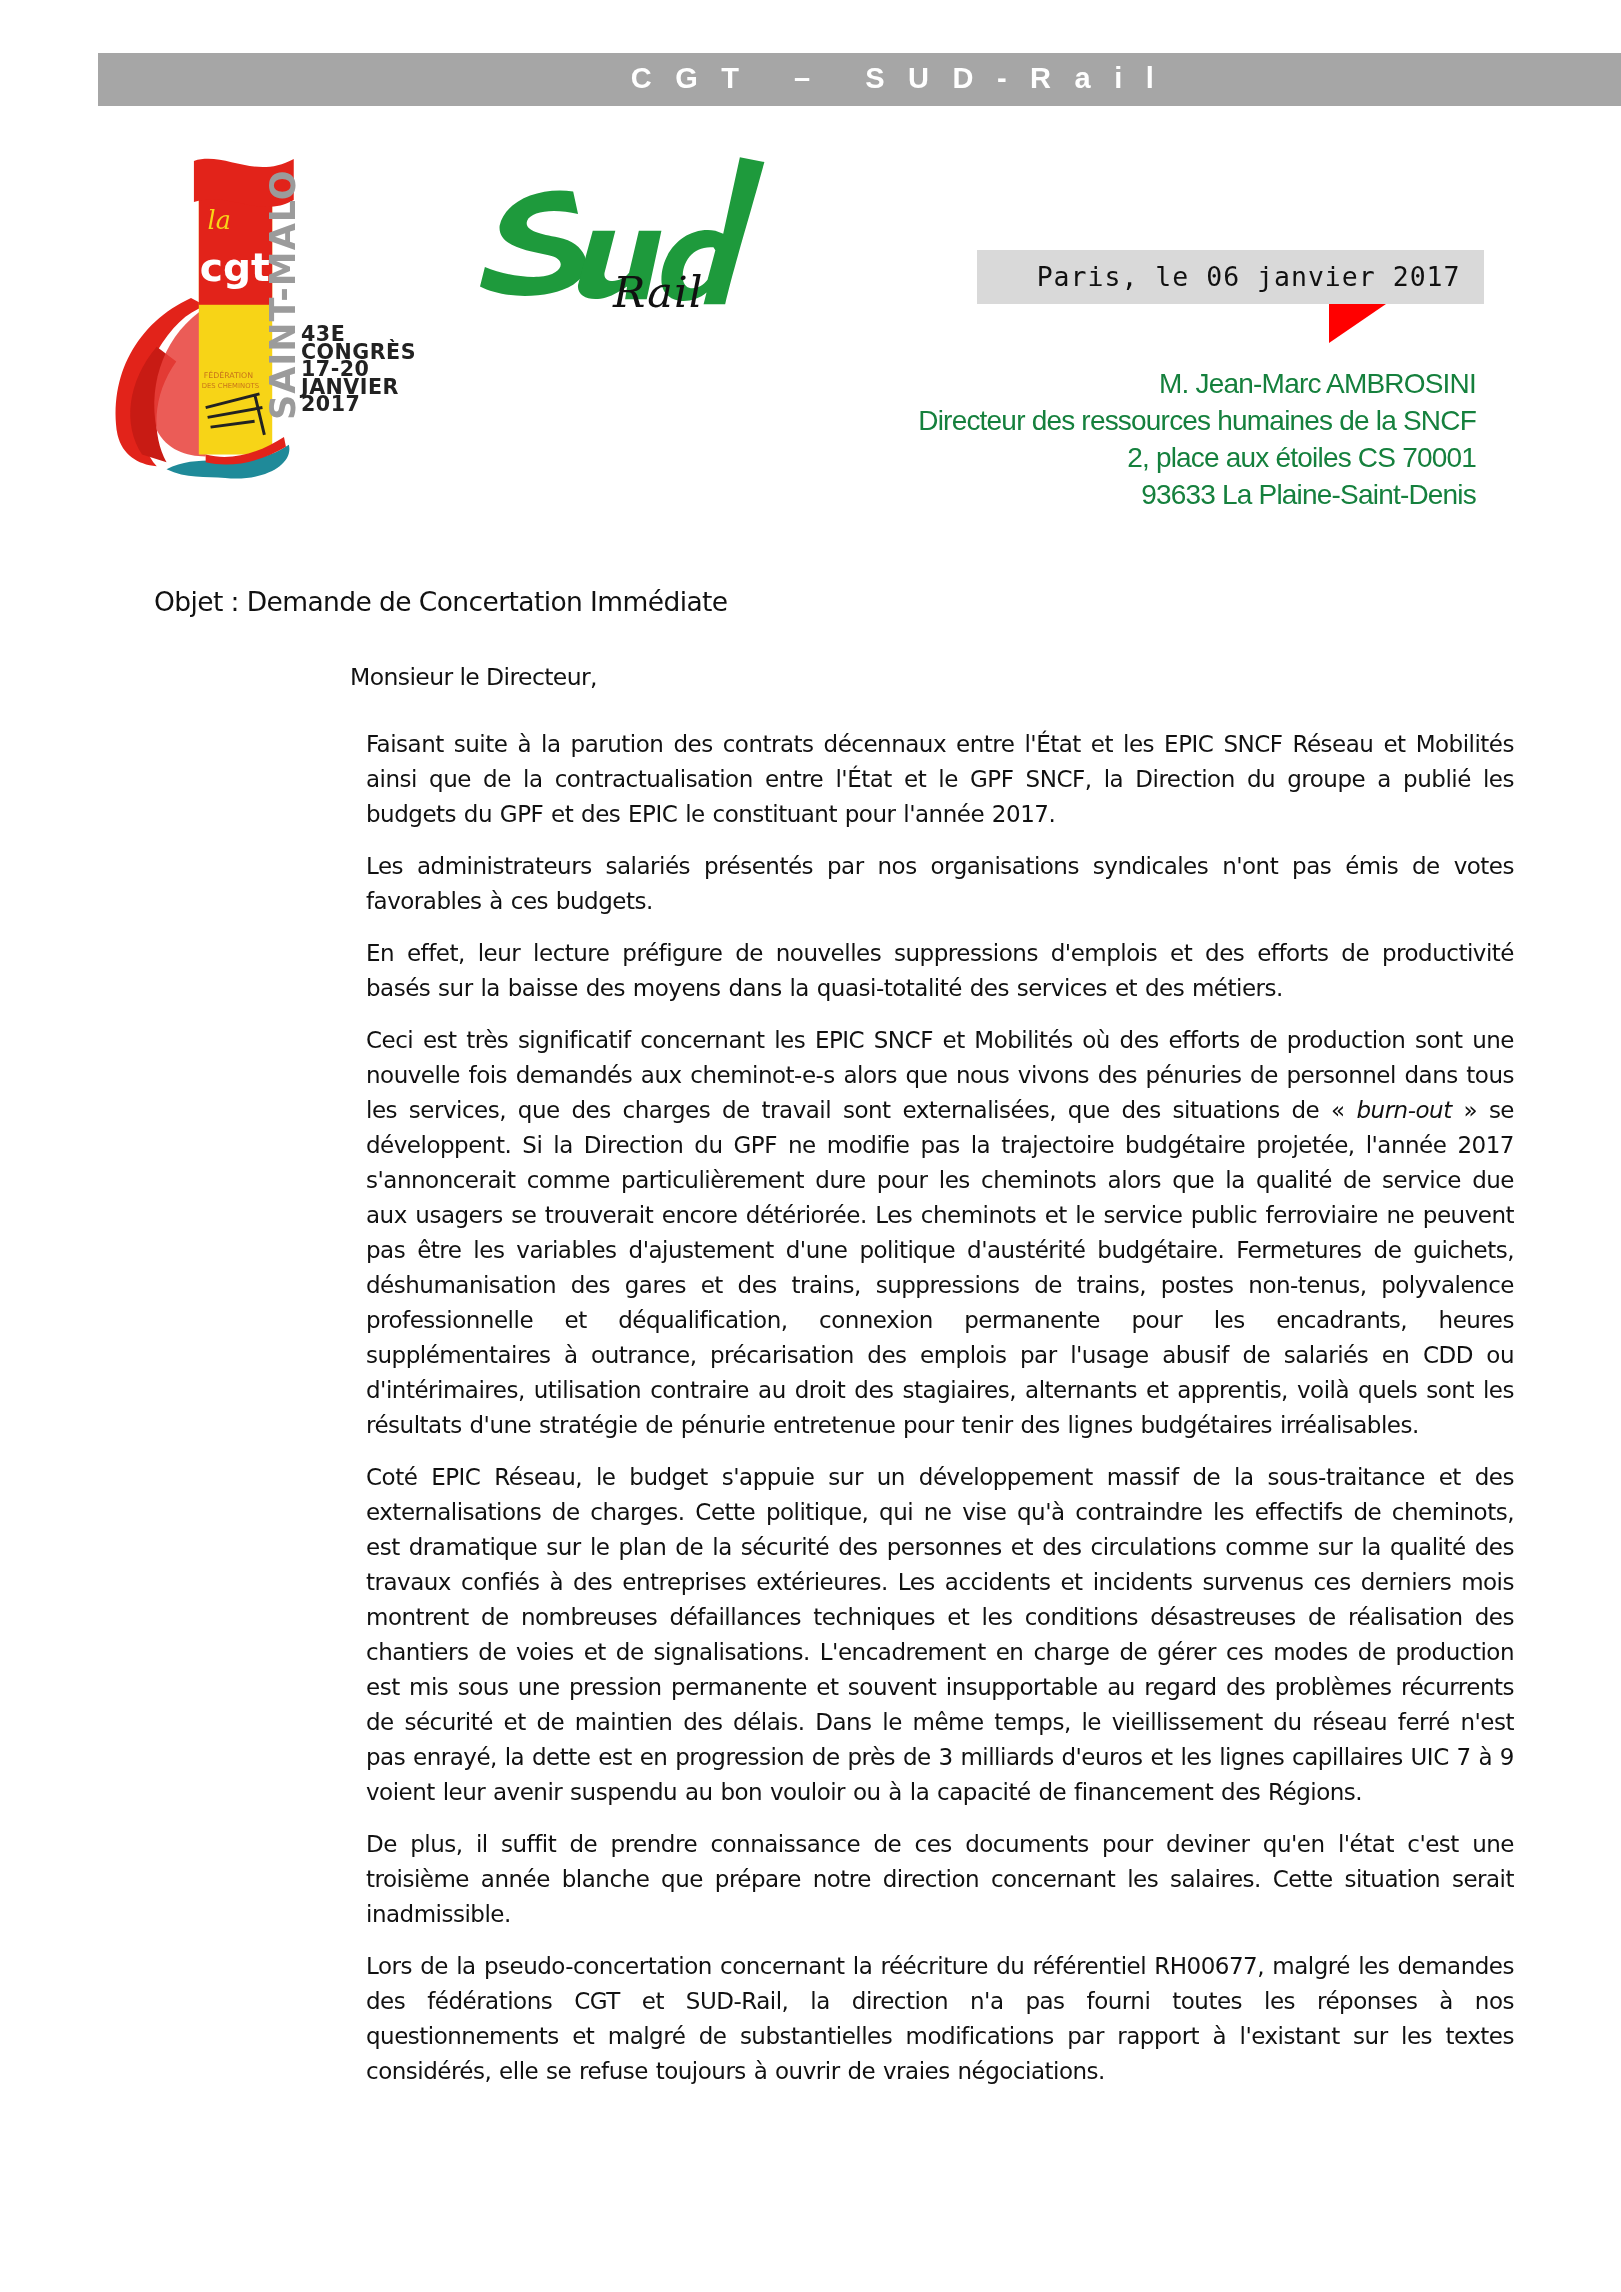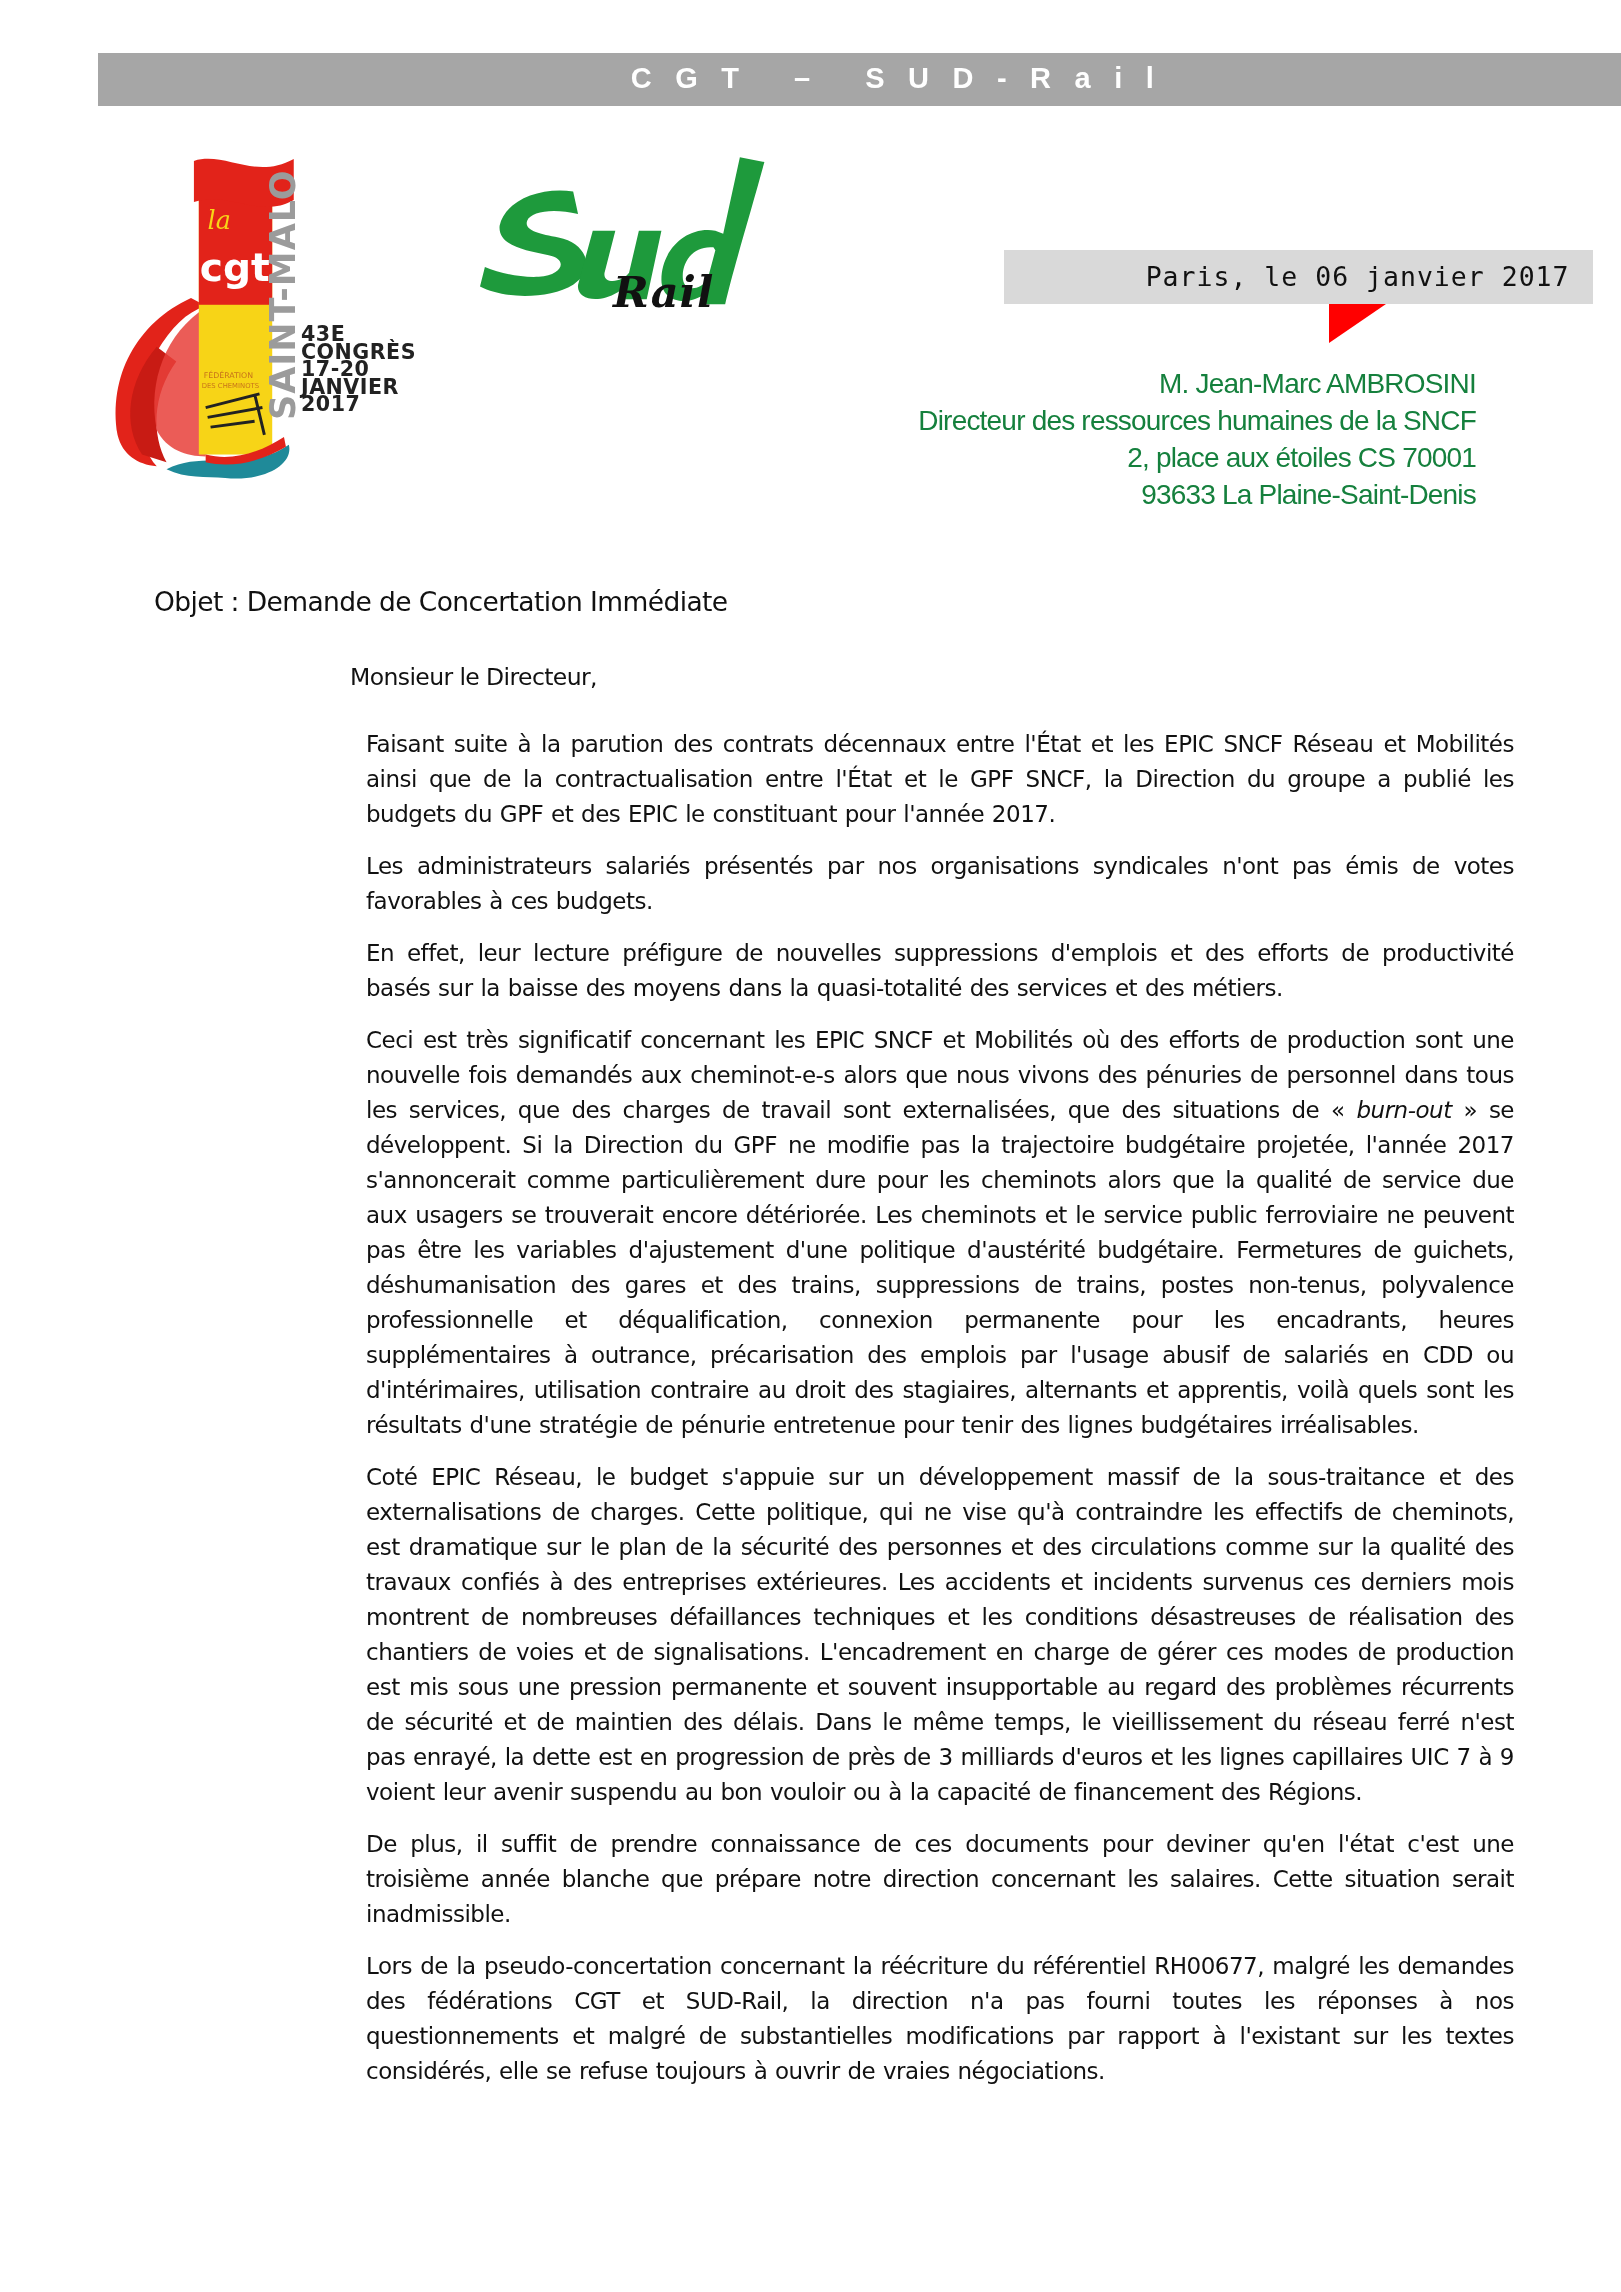--- a/index.html
+++ b/index.html
@@ -16,23 +16,23 @@
   .congress-text { position: absolute; left: 301px; top: 326px; font-family: "DejaVu Sans", sans-serif;
                    font-weight: bold; font-size: 20.6px; line-height: 17.6px; color: #222; letter-spacing: 0.5px; }
   .congress-text div { white-space: nowrap; }
   .saint-malo { position: absolute; left: 263px; top: 420px; transform-origin: left top; transform: rotate(-90deg);
                 font-family: "DejaVu Sans", sans-serif; font-weight: bold; font-size: 35px; color: #9b9b9b;
                 white-space: nowrap; letter-spacing: 1px; }
   
   .sud-logo { position: absolute; left: 480px; top: 157px; width: 304px; height: 167px; }
   .sud-logo svg { width: 100%; height: 100%; }
   .sud-rail-text { position: absolute; left: 613px; top: 267px; font-family: "DejaVu Serif", serif;
-                   font-style: italic; font-weight: bold; font-size: 43px; color: #111; letter-spacing: 1px; }
+                   font-style: italic; font-weight: normal; font-size: 43px; color: #111; letter-spacing: 1px; }
   
-  .date-box { position: absolute; left: 1004px; top: 250px; width: 589px; height: 54px; background: #d9d9d9; }
+  .date-box { position: absolute; left: 977px; top: 250px; width: 507px; height: 54px; background: #d9d9d9; }
   .date-text { position: absolute; right: 23.5px; top: 10.8px; font-family: "DejaVu Sans Mono", monospace;
                font-size: 26.5px; color: #111; white-space: nowrap; letter-spacing: 1px; }
   .date-flag { position: absolute; left: 1329px; top: 304px; width: 0; height: 0;
                border-top: 39px solid #ff0000; border-right: 57px solid transparent; }
   
   .address { position: absolute; right: 145px; top: 365px; text-align: right;
              font-family: Liberation Sans, sans-serif; font-size: 28px; line-height: 37px; color: #15803d; }
   .address div { white-space: nowrap; letter-spacing: -0.8px; }
   
   .subject { position: absolute; left: 154px; top: 586px; font-size: 26.5px; color: #111; letter-spacing: -0.6px;

